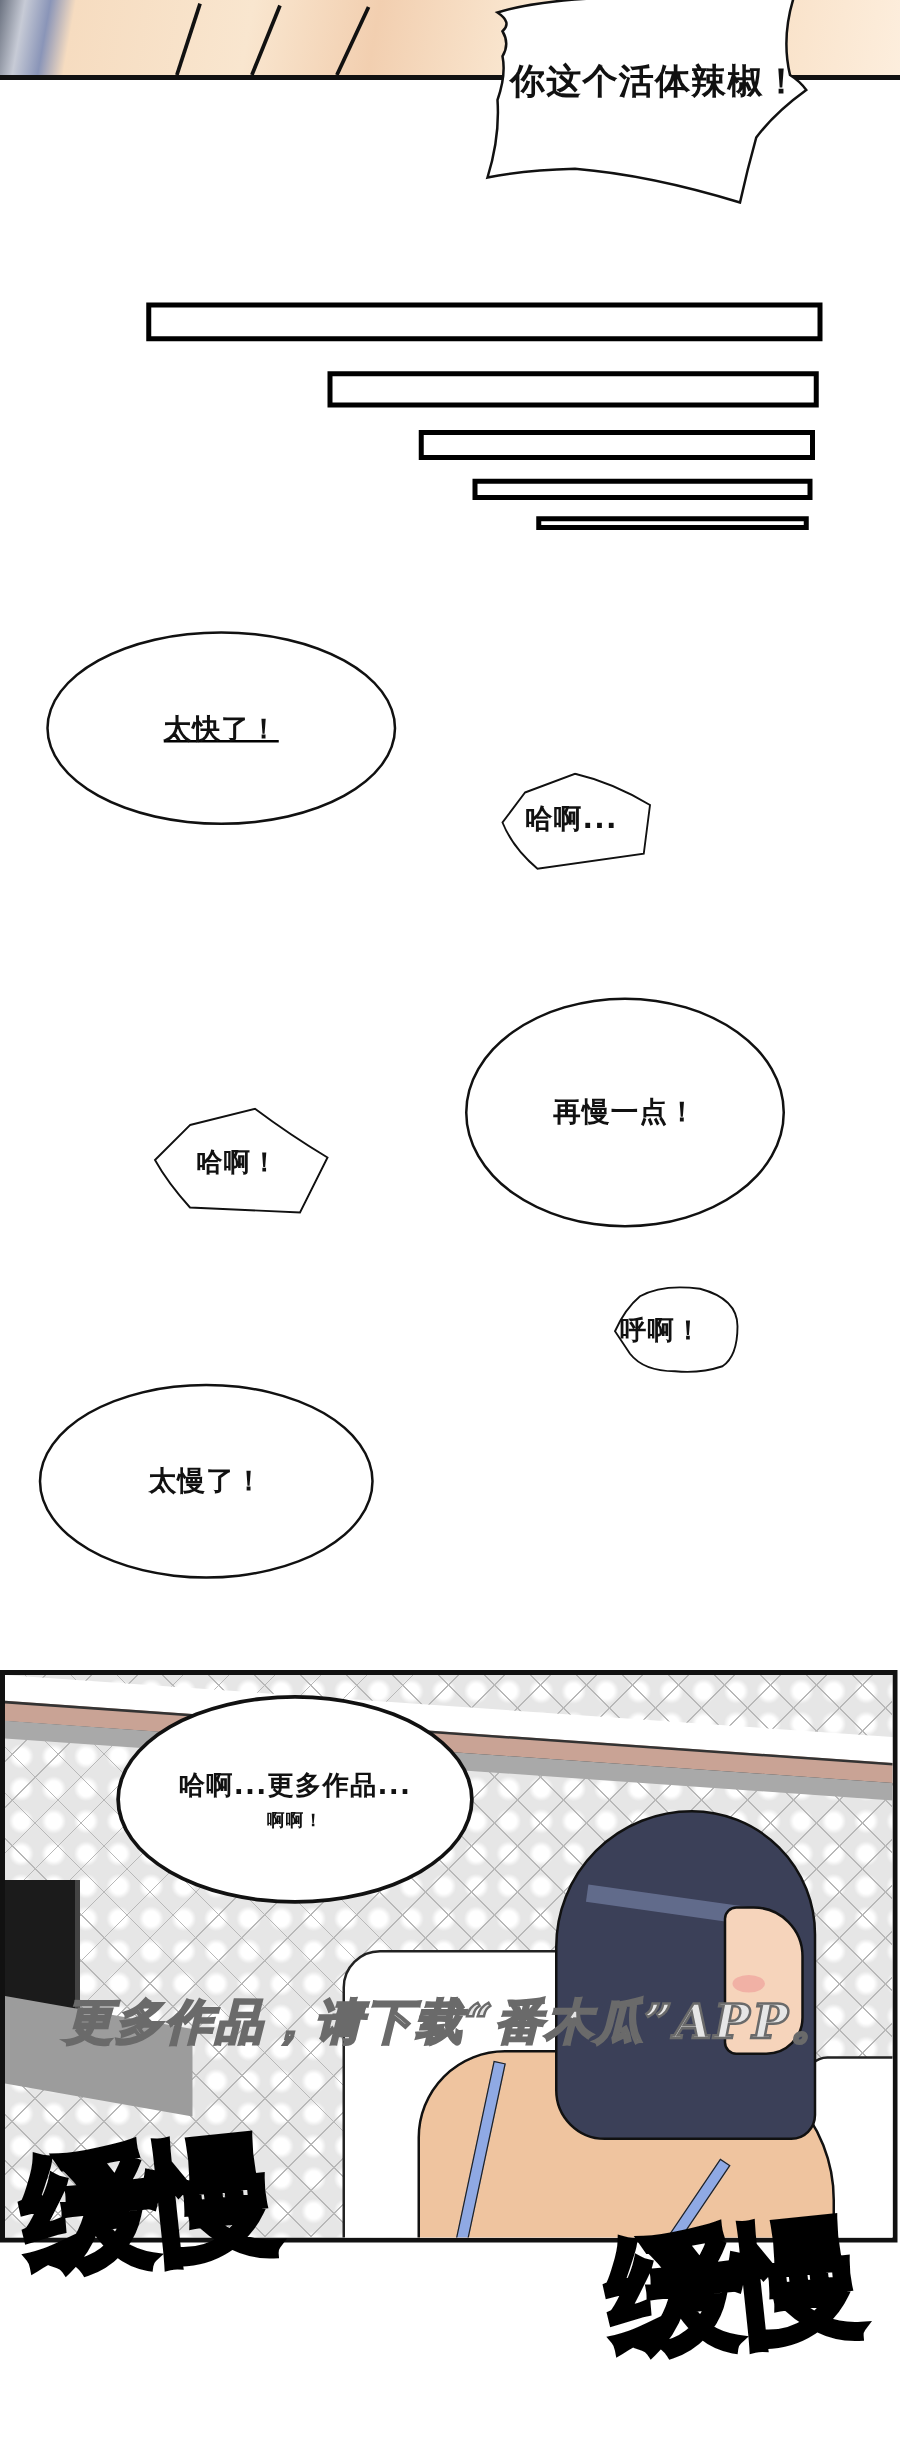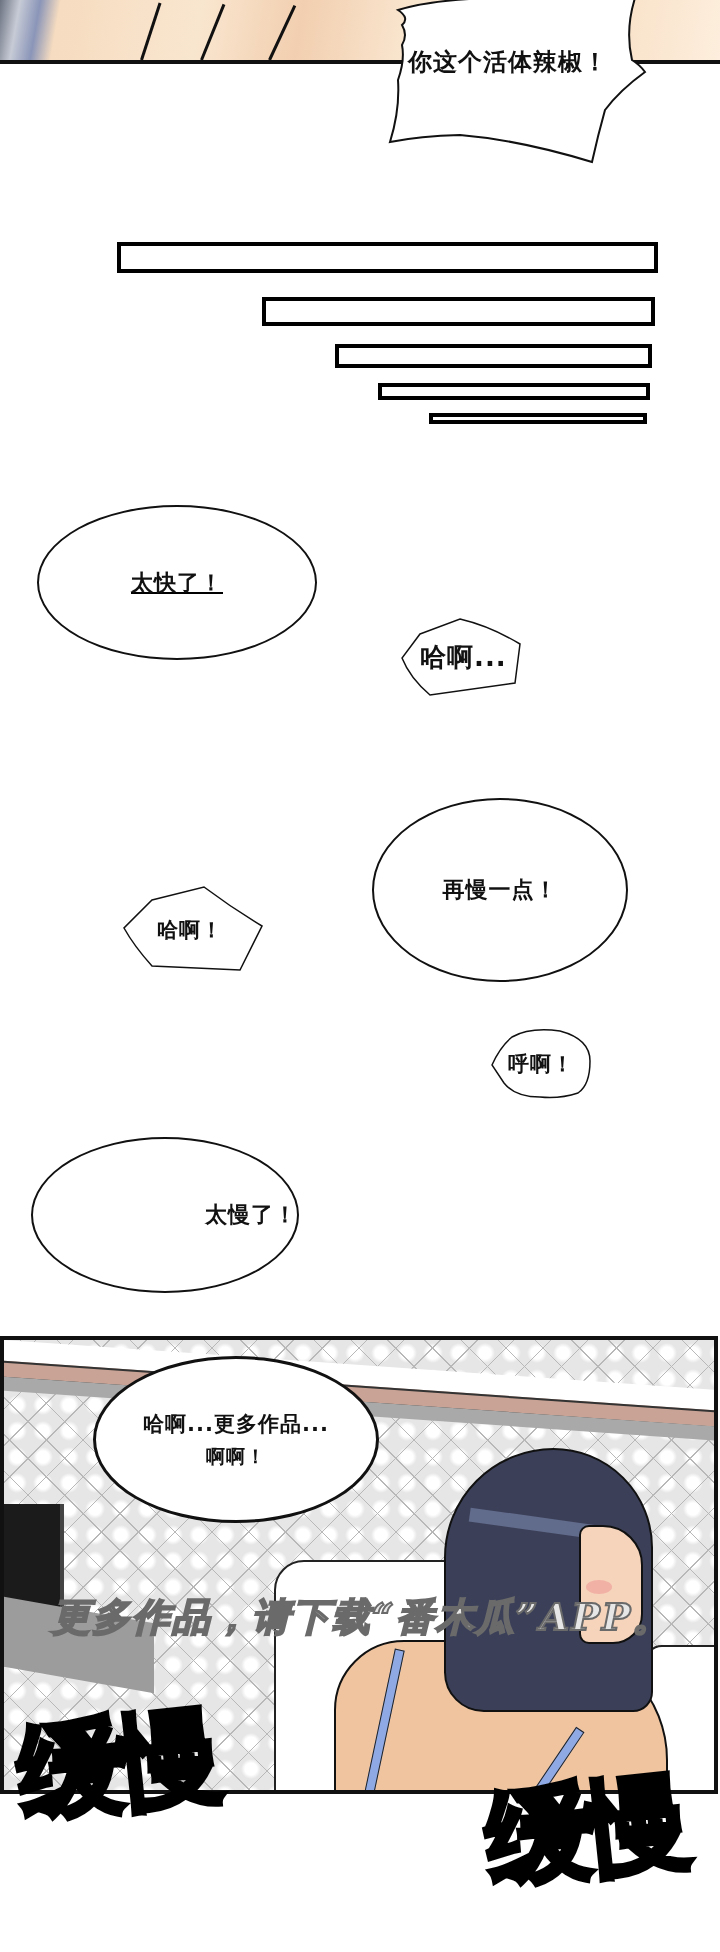--- a/index.html
+++ b/index.html
@@ -56,54 +56,54 @@
 
 <div class="abs top-panel">
   <div class="top-line" style="left:140px; top:0; height:60px; transform:rotate(18deg);"></div>
   <div class="top-line" style="left:200px; top:0; height:60px; transform:rotate(22deg);"></div>
   <div class="top-line" style="left:268px; top:0; height:60px; transform:rotate(25deg);"></div>
 </div>
 
 <svg class="abs bubble-jagged" style="left:370px; top:0;" width="300" height="175" viewBox="0 0 300 175">
   <path d="M28 10 Q60 0 120 -2 L265 -2 Q255 30 262 60 Q270 65 275 72 Q250 90 235 110 Q228 135 222 162 Q150 140 90 135 Q50 136 20 142 Q30 110 28 80 Q35 60 32 45 Q38 35 32 25 Q40 18 28 10 Z" fill="#ffffff" stroke="#111" stroke-width="2"></path>
 </svg>
-<div class="bubble-text" style="left:408px; top:46px; font-size:24px;">你这个活体辣椒！</div>
+<div class="bubble-text" style="left:408px; top:46px; font-size:28px;">你这个活体辣椒！</div>
 
 <div>
   <div class="bar" style="left:117px; top:242px; width:541px; height:31px;"></div>
   <div class="bar" style="left:262px; top:297px; width:393px; height:29px;"></div>
   <div class="bar" style="left:335px; top:344px; width:317px; height:24px;"></div>
   <div class="bar" style="left:378px; top:383px; width:272px; height:17px;"></div>
   <div class="bar" style="left:429px; top:413px; width:218px; height:11px;"></div>
 </div>
 
 <div class="ellipse" style="left:37px; top:505px; width:280px; height:155px;text-decoration:underline;">
   <span>太快了！</span>
 </div>
 
 <svg class="abs" style="left:400px; top:618px;" width="124" height="78" viewBox="0 0 124 78">
   <path d="M20 16 L60 1 Q90 8 120 26 L115 65 L30 77 Q10 60 2 40 Z" fill="#fff" stroke="#111" stroke-width="1.5"></path>
 </svg>
-<div class="bubble-text" style="left:420px; top:640px; font-size:26px;">哈啊...</div>
+<div class="bubble-text" style="left:420px; top:640px; font-size:22px;">哈啊...</div>
 
 <div class="ellipse" style="left:372px; top:798px; width:256px; height:184px;">
   <span>再慢一点！</span>
 </div>
 
 <svg class="abs" style="left:122px; top:886px;" width="145" height="86" viewBox="0 0 145 86">
   <path d="M30 14 L82 1 Q110 22 140 40 L118 84 L30 80 Q12 60 2 42 Z" fill="#fff" stroke="#111" stroke-width="1.5"></path>
 </svg>
 <div class="bubble-text" style="left:157px; top:916px; font-size:21px;">哈啊！</div>
 
 <svg class="abs" style="left:490px; top:1027px;" width="104" height="72" viewBox="0 0 104 72">
   <path d="M2 38 Q10 20 22 10 Q40 0 70 4 Q100 12 100 34 Q100 58 88 66 Q70 72 50 70 Q25 70 14 56 Z" fill="#fff" stroke="#111" stroke-width="1.5"></path>
 </svg>
-<div class="bubble-text" style="left:508px; top:1050px; font-size:21px;">呼啊！</div>
+<div class="bubble-text" style="left:496px; top:1050px; font-size:21px;">呼啊！</div>
 
-<div class="ellipse" style="left:31px; top:1137px; width:268px; height:156px;justify-content:flex-end;">
+<div class="ellipse" style="left:31px; top:1107px; width:268px; height:156px;">
   <span>太慢了！</span>
 </div>
 
 <div class="abs bottom-panel">
   <div class="quilt"></div>
   <div class="ceiling" style="transform:skewY(4deg); transform-origin:left top; height:22px;"></div>
   <div class="headboard" style="top:20px;"></div>
   <div class="headboard-gray" style="top:36px;"></div>
   <div class="monitor"></div>
   <div class="desk"></div>
@@ -114,17 +114,17 @@
   <div class="strap" style="left:540px; top:380px; height:110px; transform:rotate(34deg);"></div>
   <div class="hair"></div>
   <div class="hair-shine"></div>
   <div class="face"></div>
   <div class="cheek"></div>
   <div class="watermark">更多作品，请下载“番木瓜”APP。</div>
 </div>
 
 <div class="ellipse" style="left:93px; top:1356px; width:286px; height:167px; border-width:3px; flex-direction:column;">
   <span style="font-size:21px;">哈啊...更多作品...</span>
-  <span style="font-size:19px; margin-top:6px;">啊啊！</span>
+  <span style="font-size:14px; margin-top:6px;">啊啊！</span>
 </div>
 
 <div class="sfx" style="left:18px; top:1712px; transform:rotate(-6deg);">缓慢</div>
 <div class="sfx" style="left:486px; top:1778px; transform:rotate(-6deg);">缓慢</div>
 
 </body></html>

